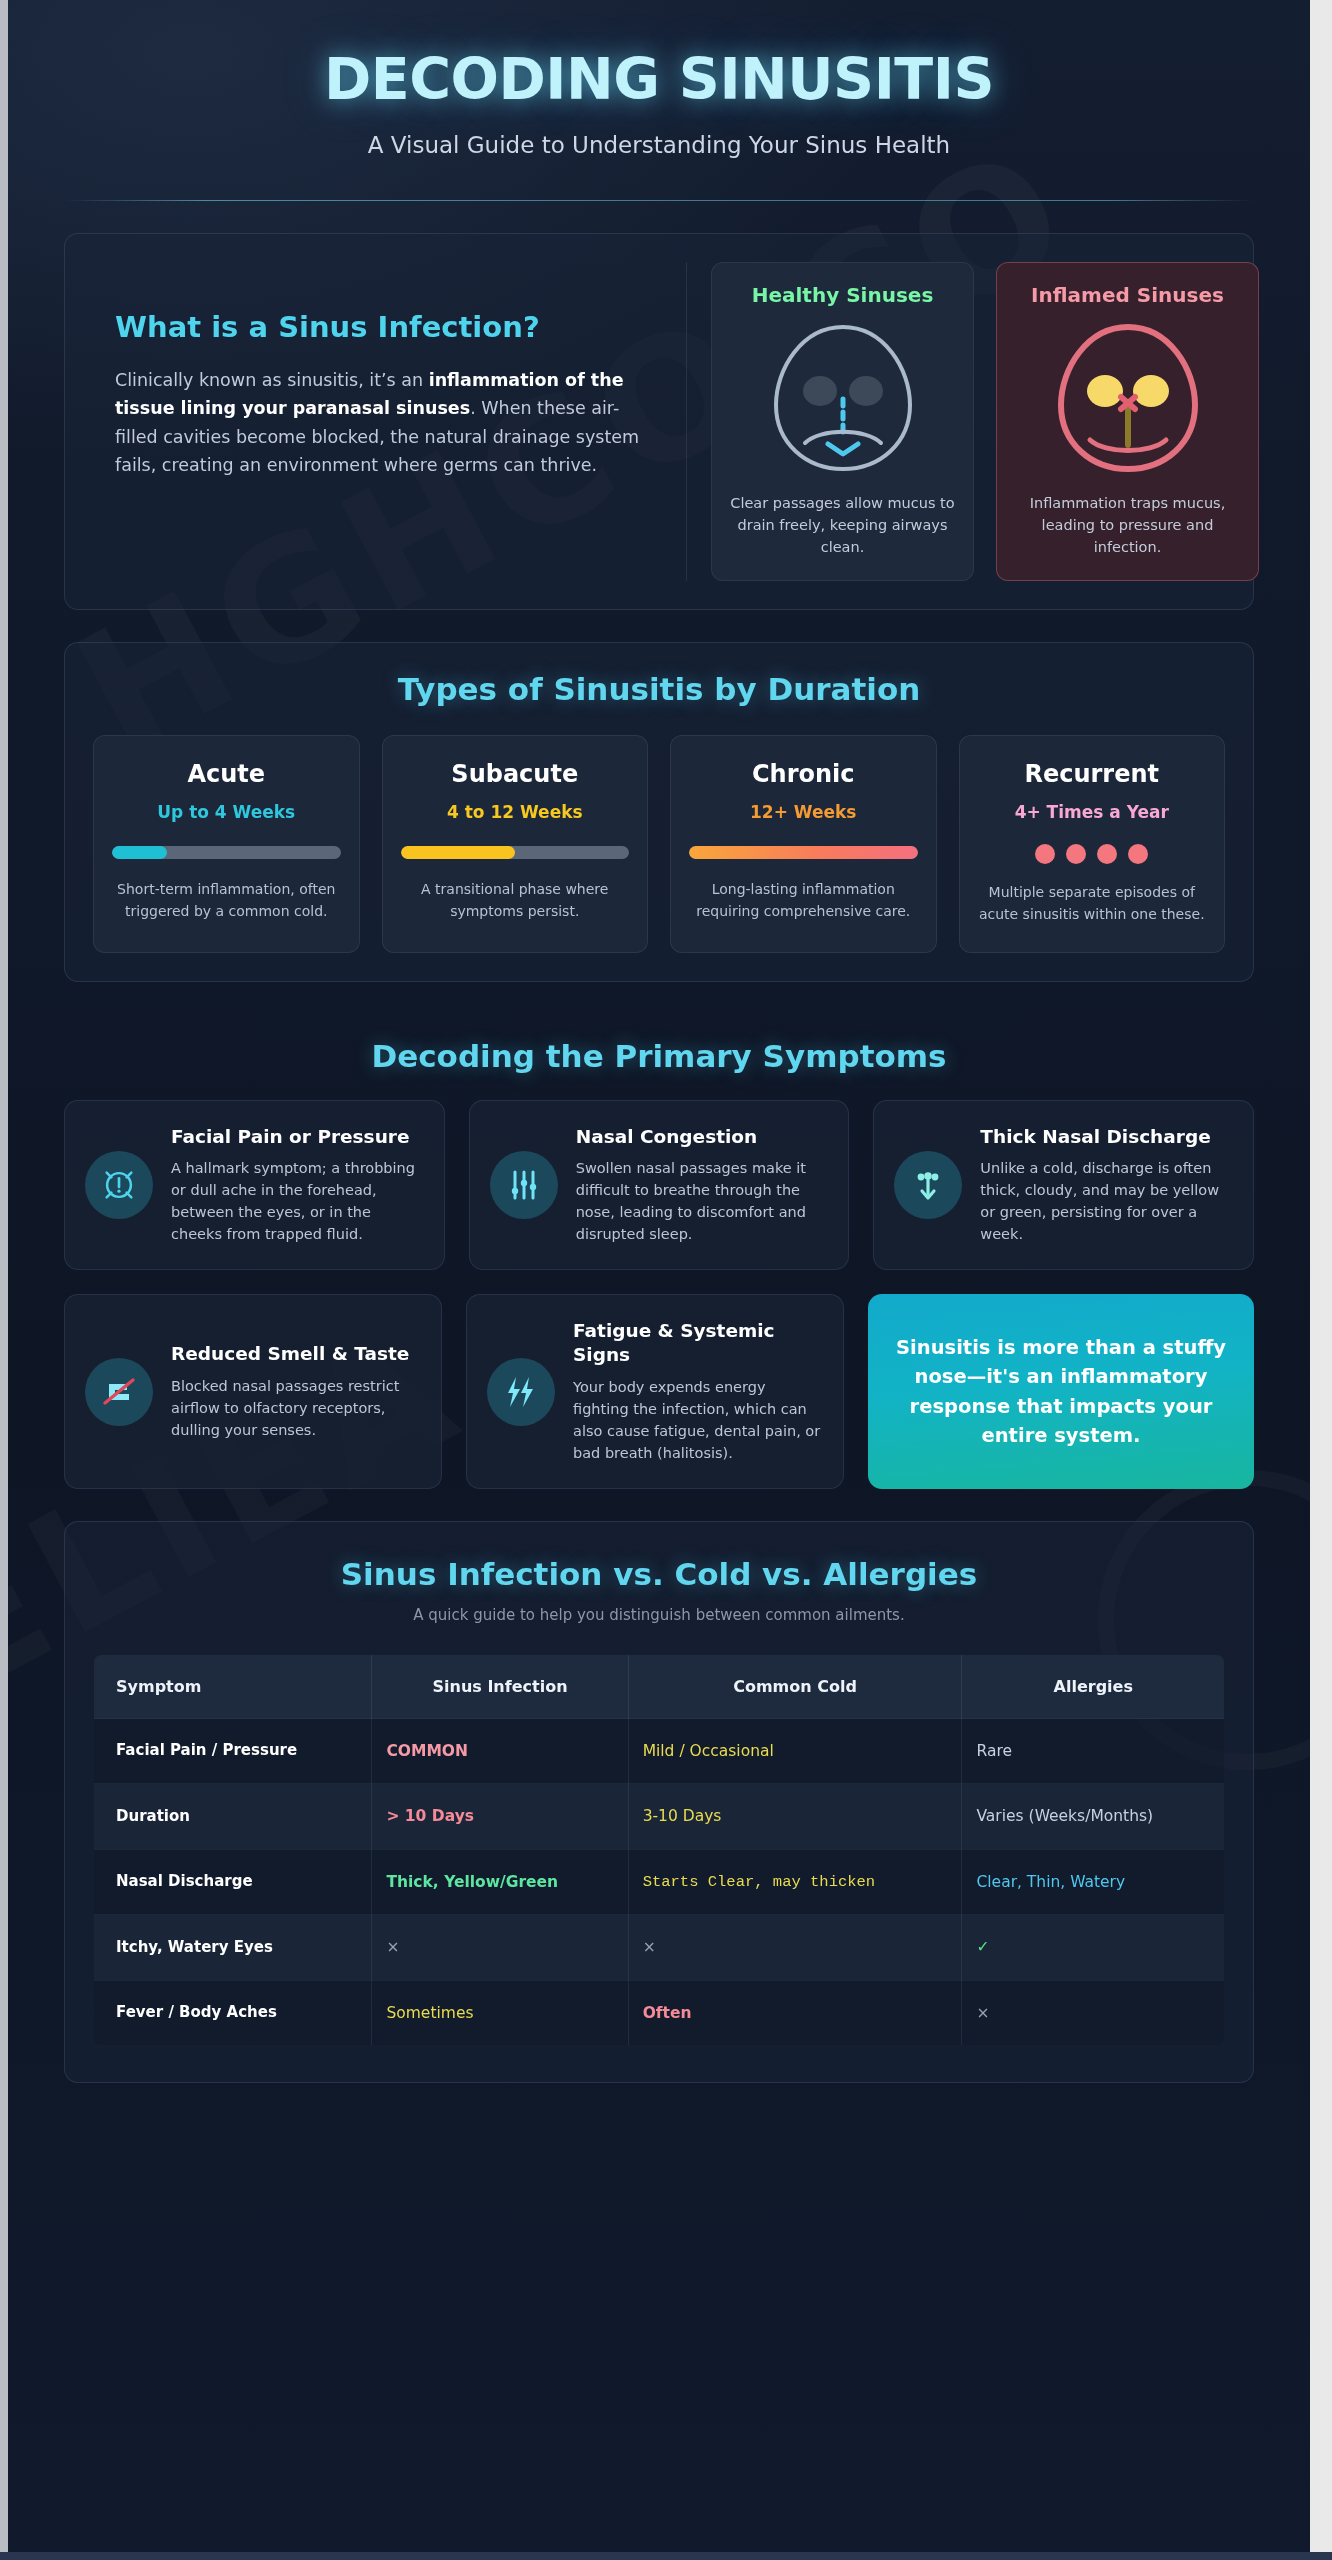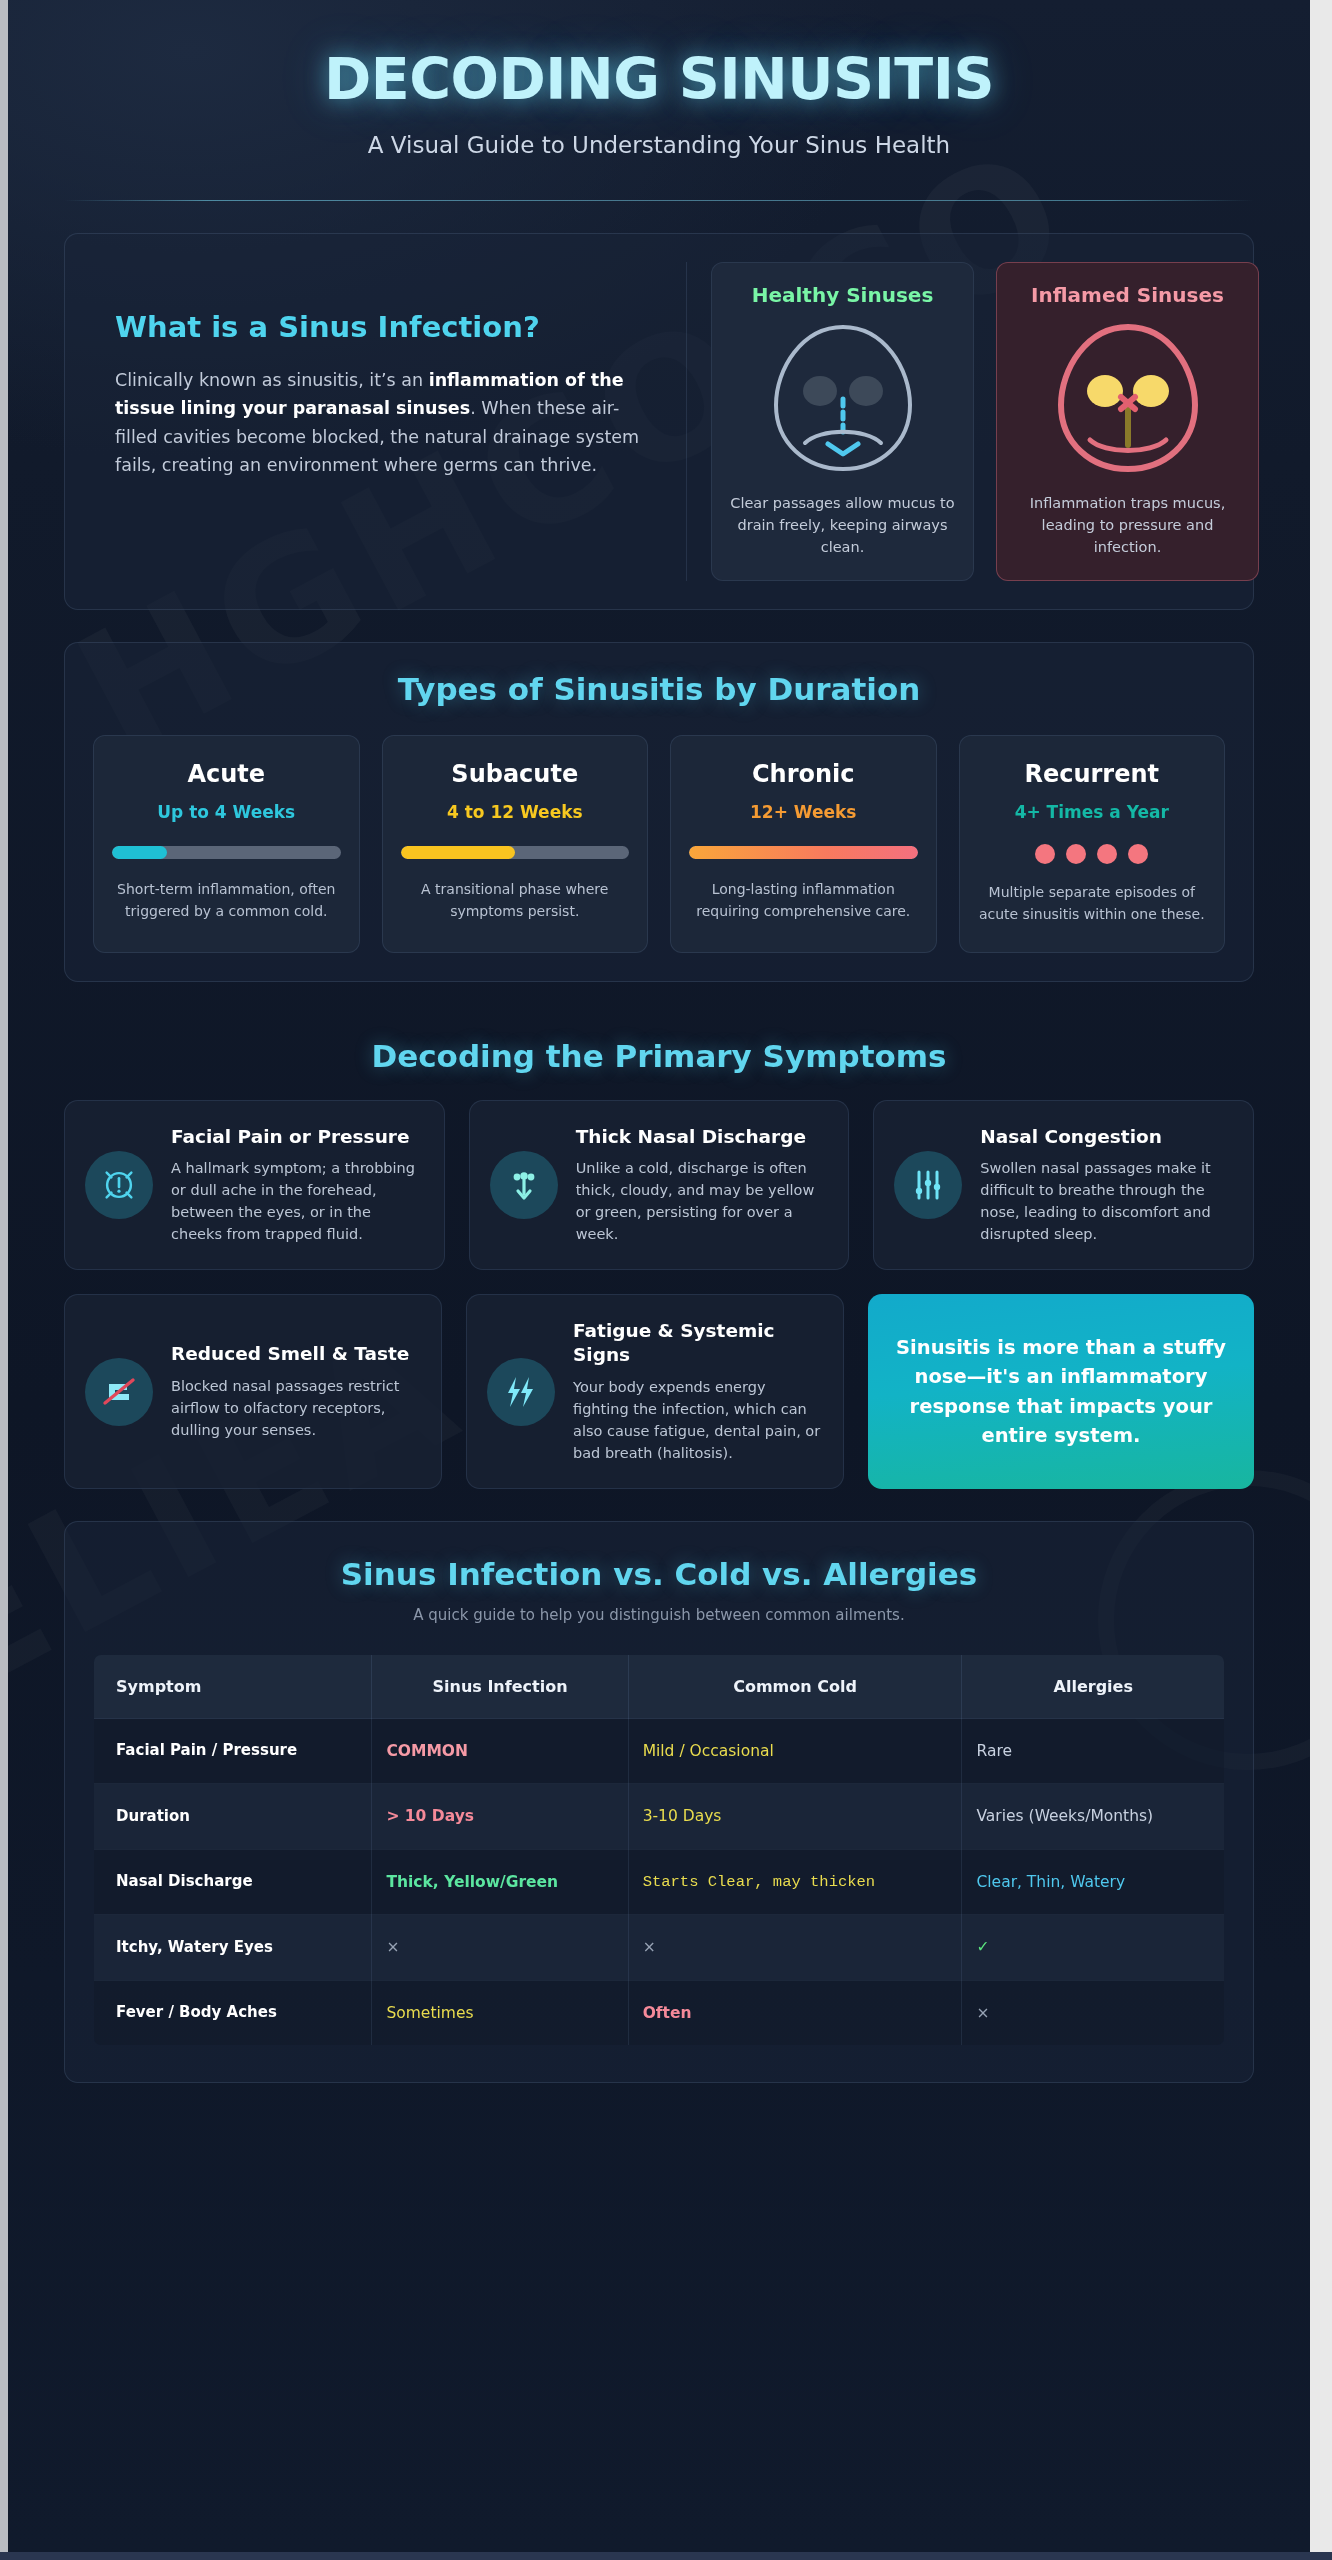--- a/index.html
+++ b/index.html
@@ -361,21 +361,21 @@
             <div class="type-card">
     <div class="type-name">Chronic</div>
     <div class="type-dur" style="color:#f59b33">12+ Weeks</div>
     <div class="type-bar-track">
              <div class="type-bar-fill" style="width:100%;background:linear-gradient(90deg,#f9a63a 0%,#f87a5e 60%,#f4707f 100%);"></div>
            </div>
     <div class="type-desc">Long-lasting inflammation requiring comprehensive care.</div>
             </div>
             <div class="type-card">
     <div class="type-name">Recurrent</div>
-    <div class="type-dur" style="color:#14b8a6">4+ Times a Year</div>
+    <div class="type-dur" style="color:#f9a8d4">4+ Times a Year</div>
     <div class="type-dots">
                 <span class="type-dot" style="background:#f4767f"></span>
                 <span class="type-dot" style="background:#f4767f"></span>
                 <span class="type-dot" style="background:#f4767f"></span>
                 <span class="type-dot" style="background:#f4767f"></span>
               </div>
     <div class="type-desc">Multiple separate episodes of acute sinusitis within one these.</div>
             </div>
           </div>
       </section>
@@ -398,51 +398,51 @@
                 </svg>
               </div>
     <div class="sym-body">
       <div class="sym-title">Facial Pain or Pressure</div>
       <div class="sym-desc">A hallmark symptom; a throbbing or dull ache in the forehead, between the eyes, or in the cheeks from trapped fluid.</div>
     </div>
             </div>
             <div class="symptom-card">
     <div class="sym-icon-wrap">
                 <svg width="34" height="34" viewBox="0 0 34 34">
-                  <circle cx="10" cy="9" r="3.4" fill="#8df0e6"></circle>
-                  <circle cx="17" cy="8" r="3.8" fill="#8df0e6"></circle>
-                  <circle cx="24" cy="9" r="3.4" fill="#8df0e6"></circle>
-                  <line x1="17" y1="12" x2="17" y2="26" stroke="#8df0e6" stroke-width="3.2" stroke-linecap="round"></line>
-                  <path d="M11 23 L17 30 L23 23" fill="none" stroke="#8df0e6" stroke-width="3.2" stroke-linecap="round" stroke-linejoin="round"></path>
-                </svg>
-              </div>
-    <div class="sym-body">
-      <div class="sym-title">Thick Nasal Discharge</div>
-      <div class="sym-desc">Unlike a cold, discharge is often thick, cloudy, and may be yellow or green, persisting for over a week.</div>
-    </div>
-            </div>
-            <div class="symptom-card">
-    <div class="sym-icon-wrap">
-                <svg width="34" height="34" viewBox="0 0 34 34">
                   <g stroke="#6fe4f7" stroke-width="3" stroke-linecap="round">
                     <line x1="8" y1="4" x2="8" y2="20"></line>
                     <line x1="17" y1="4" x2="17" y2="12"></line>
                     <line x1="26" y1="4" x2="26" y2="16"></line>
                     <line x1="8" y1="26" x2="8" y2="30"></line>
                     <line x1="17" y1="18" x2="17" y2="30"></line>
                     <line x1="26" y1="22" x2="26" y2="30"></line>
                   </g>
                   <circle cx="8" cy="23" r="3.2" fill="#6fe4f7"></circle>
                   <circle cx="17" cy="15" r="3.2" fill="#6fe4f7"></circle>
                   <circle cx="26" cy="19" r="3.2" fill="#6fe4f7"></circle>
                 </svg>
               </div>
     <div class="sym-body">
       <div class="sym-title">Nasal Congestion</div>
       <div class="sym-desc">Swollen nasal passages make it difficult to breathe through the nose, leading to discomfort and disrupted sleep.</div>
+    </div>
+            </div>
+            <div class="symptom-card">
+    <div class="sym-icon-wrap">
+                <svg width="34" height="34" viewBox="0 0 34 34">
+                  <circle cx="10" cy="9" r="3.4" fill="#8df0e6"></circle>
+                  <circle cx="17" cy="8" r="3.8" fill="#8df0e6"></circle>
+                  <circle cx="24" cy="9" r="3.4" fill="#8df0e6"></circle>
+                  <line x1="17" y1="12" x2="17" y2="26" stroke="#8df0e6" stroke-width="3.2" stroke-linecap="round"></line>
+                  <path d="M11 23 L17 30 L23 23" fill="none" stroke="#8df0e6" stroke-width="3.2" stroke-linecap="round" stroke-linejoin="round"></path>
+                </svg>
+              </div>
+    <div class="sym-body">
+      <div class="sym-title">Thick Nasal Discharge</div>
+      <div class="sym-desc">Unlike a cold, discharge is often thick, cloudy, and may be yellow or green, persisting for over a week.</div>
     </div>
             </div>
           </div>
         <div class="symptom-grid" id="symptom-row-2">
             <div class="symptom-card">
     <div class="sym-icon-wrap">
                 <svg width="36" height="32" viewBox="0 0 36 32">
                   <path d="M8 8 L26 8 L26 14 L14 14 L14 18 L28 18 L28 24 L8 24 Z" fill="#8fe9f7"></path>
                   <line x1="4" y1="27" x2="32" y2="4" stroke="#e0475a" stroke-width="3.4" stroke-linecap="round"></line>
                 </svg>

